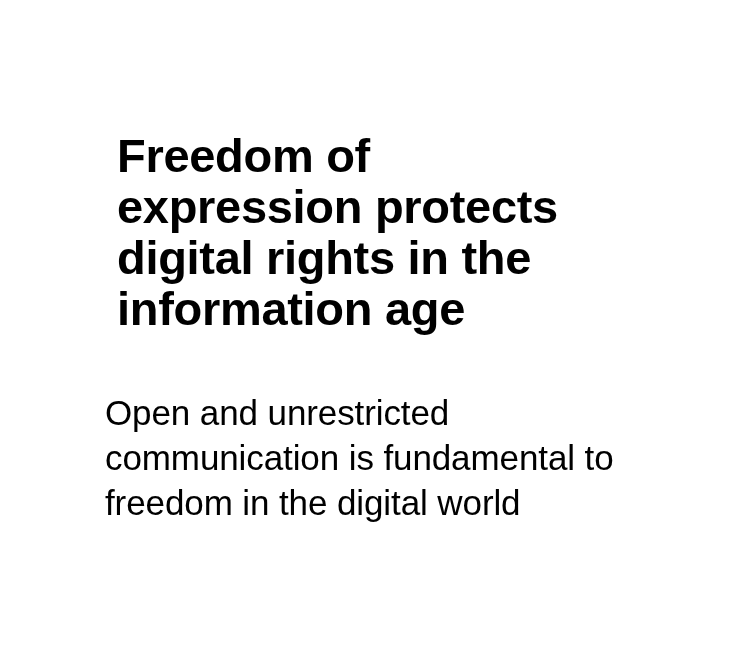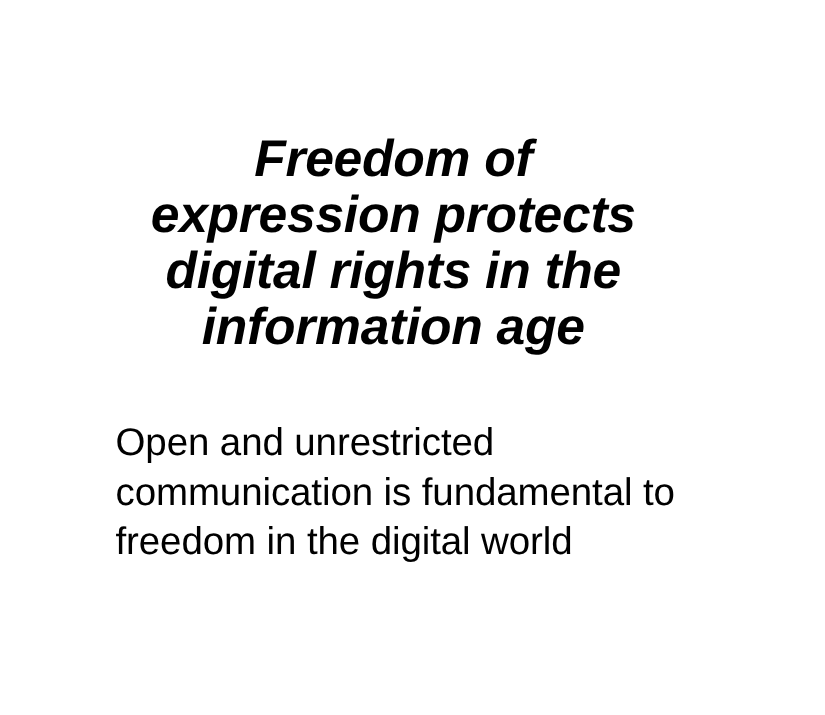--- a/index.html
+++ b/index.html
@@ -30,31 +30,30 @@
     width: 560px;
   }
 
   .headline {
     font-family: "Liberation Sans", sans-serif;
     font-size: 47px;
     font-weight: 700;
     line-height: 51px;
     letter-spacing: -0.3px;
     color: #000000;
-    margin: 0;
+    margin: 12px;
     max-width: 505px;
-    text-align: center;
+    text-align: left;
     word-spacing: 0px;
-    font-style: italic;
   }
 
   .body-block {
     position: absolute;
     left: 105px;
-    top: 380px;
+    top: 390px;
     width: 560px;
   }
 
   .body-text {
     font-family: "Liberation Sans", sans-serif;
     font-size: 35px;
     font-weight: 400;
     line-height: 45px;
     letter-spacing: -0.1px;
     color: #000000;

